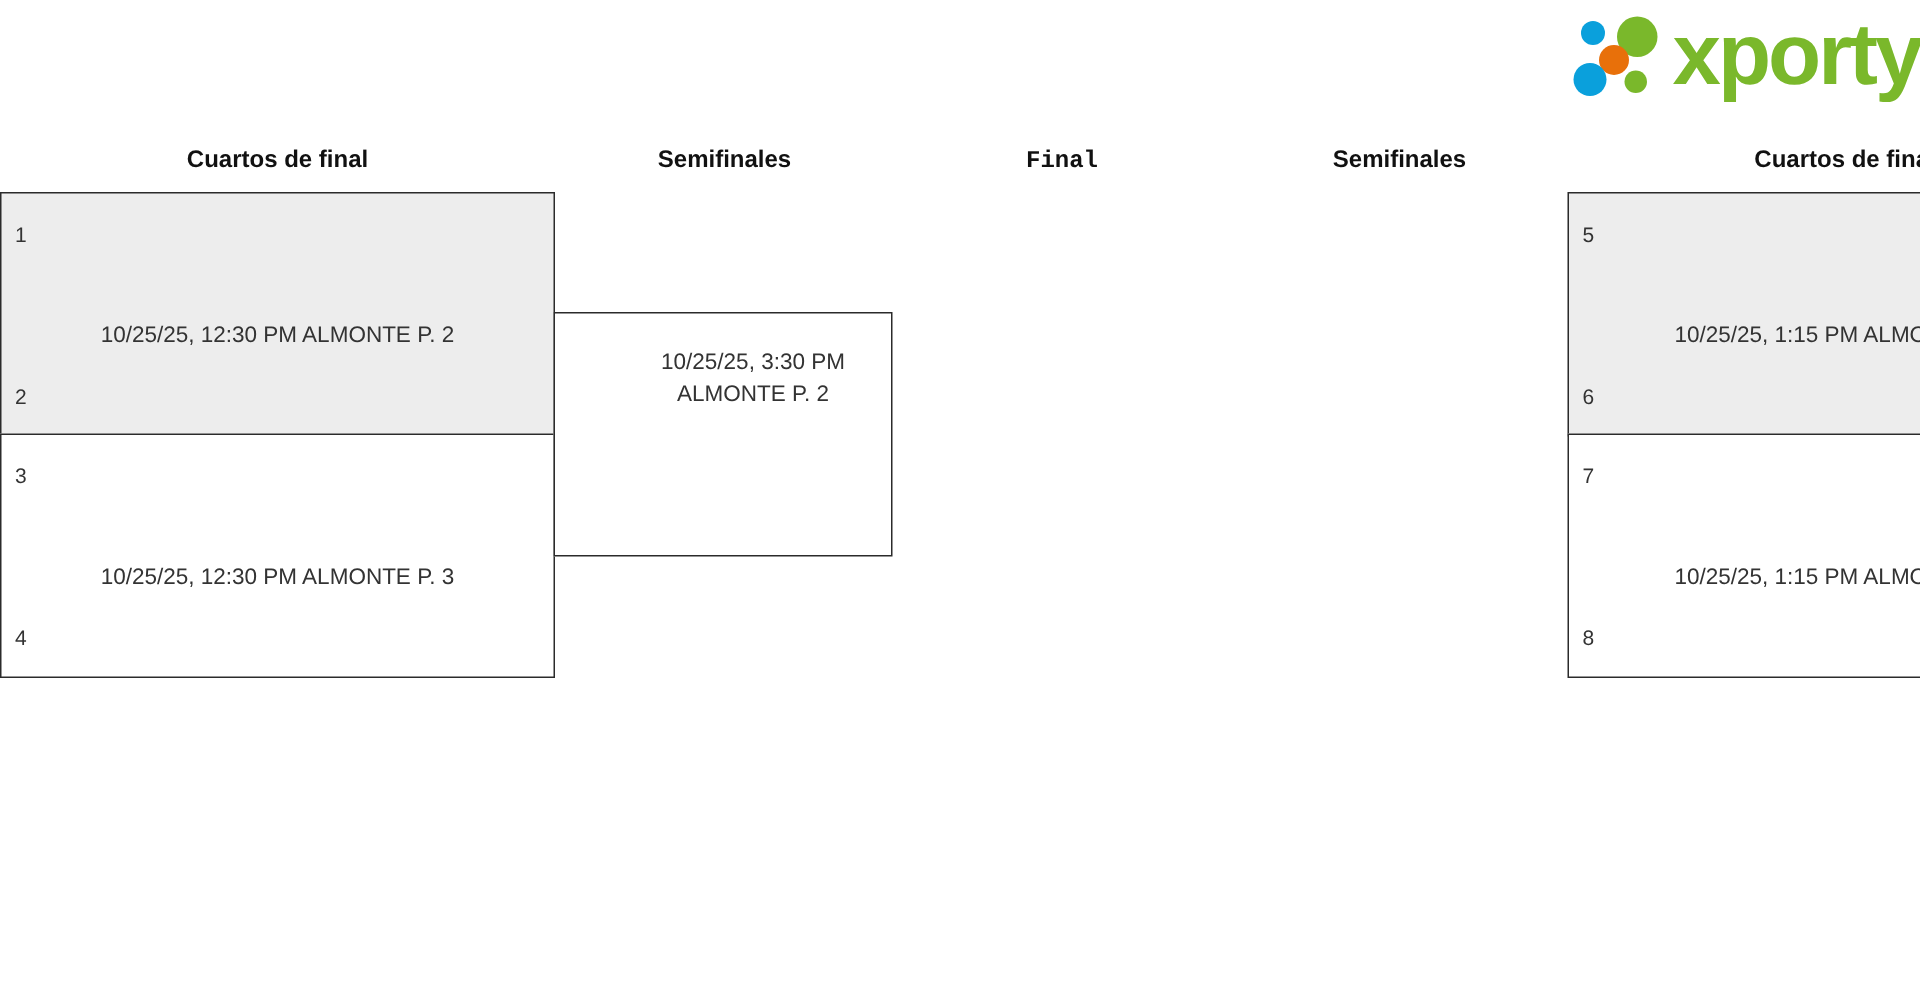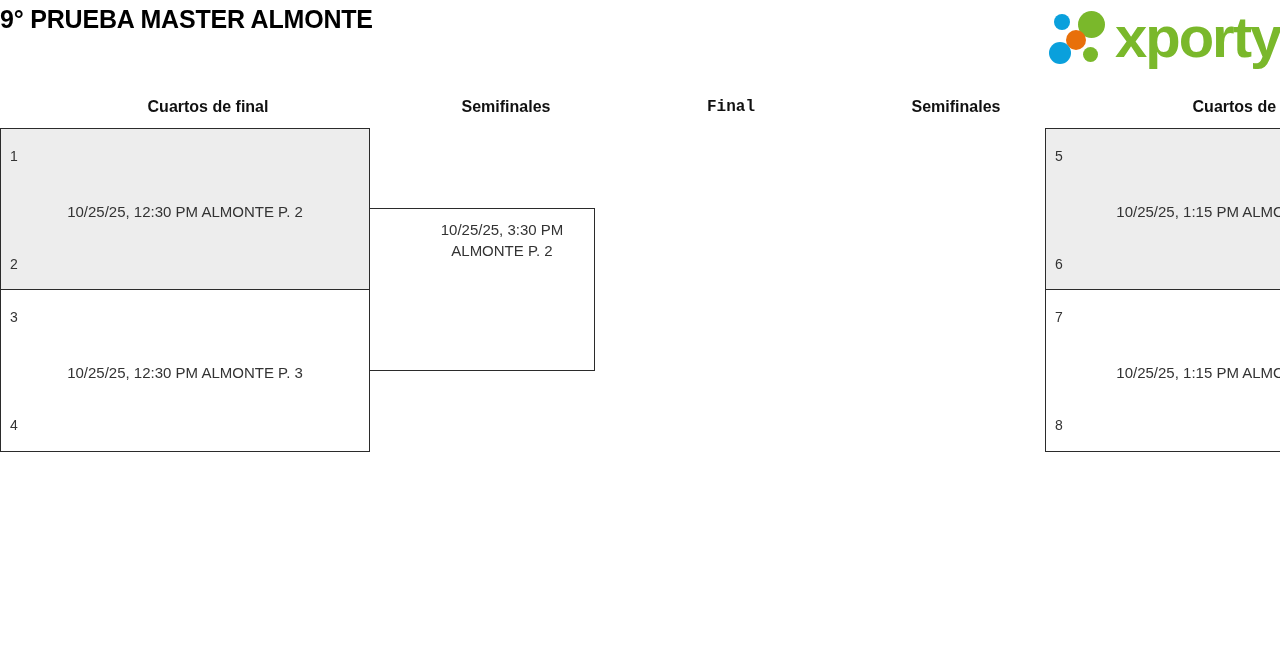--- a/index.html
+++ b/index.html
@@ -86,21 +86,20 @@
 
   .round-header {
     position: absolute;
     top: 7px;
     font-size: 16px;
     font-weight: 600;
     color: #111111;
     text-align: center;
     white-space: nowrap;
     line-height: 20px;
-    margin-left: 23px;
   }
 
   
   .match-box {
     position: absolute;
     box-sizing: border-box;
     border: 1px solid #2b2b2b;
     background: #ffffff;
   }
   .match-box.shaded {
@@ -126,47 +125,46 @@
     line-height: 21px;
     padding: 0 18px;
     box-sizing: border-box;
   }
 
   
   .qf {
     width: 370px;
     height: 163px;
   }
-  .qf .match-label { top: 72px; }
+  .qf .match-label { top: 84px; }
 
   
   .sf {
     width: 226px;
     height: 163px;
   }
-  .sf .match-label { top: 10px; margin-left: 40px; }
+  .sf .match-label { top: 22px; margin-left: 40px; }
 
   
   #final-label {
     position: absolute;
     top: 213px;
     width: 226px;
     text-align: center;
     font-size: 15px;
     color: #333333;
     line-height: 21px;
   }
 </style>
 </head>
 <body>
 
 <div id="header">
 
   <div id="title-block">
-    <div class="title-line">9° PRUEBA MASTER ALMONTE</div>
   </div>
 
   <div id="logo">
     <div id="logo-dots">
       <span class="dot" id="dot-blue-small"></span>
       <span class="dot" id="dot-green-large"></span>
       <span class="dot" id="dot-orange-mid"></span>
       <span class="dot" id="dot-blue-large"></span>
       <span class="dot" id="dot-green-small"></span>
     </div>

